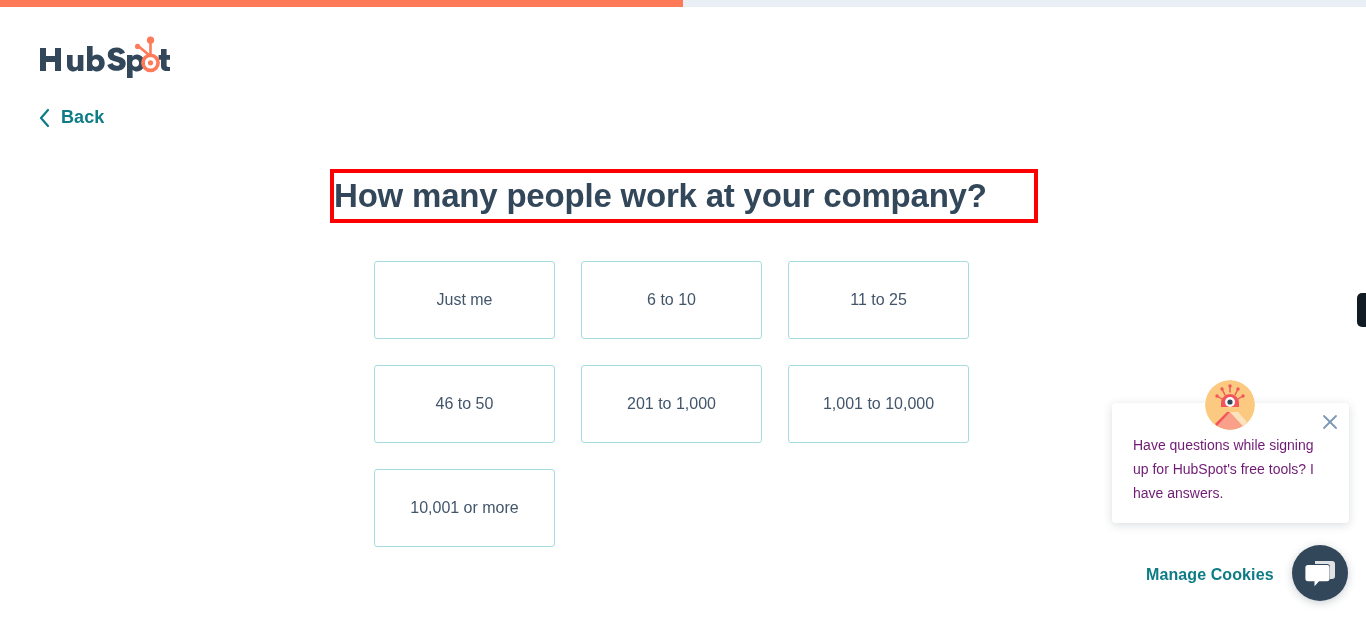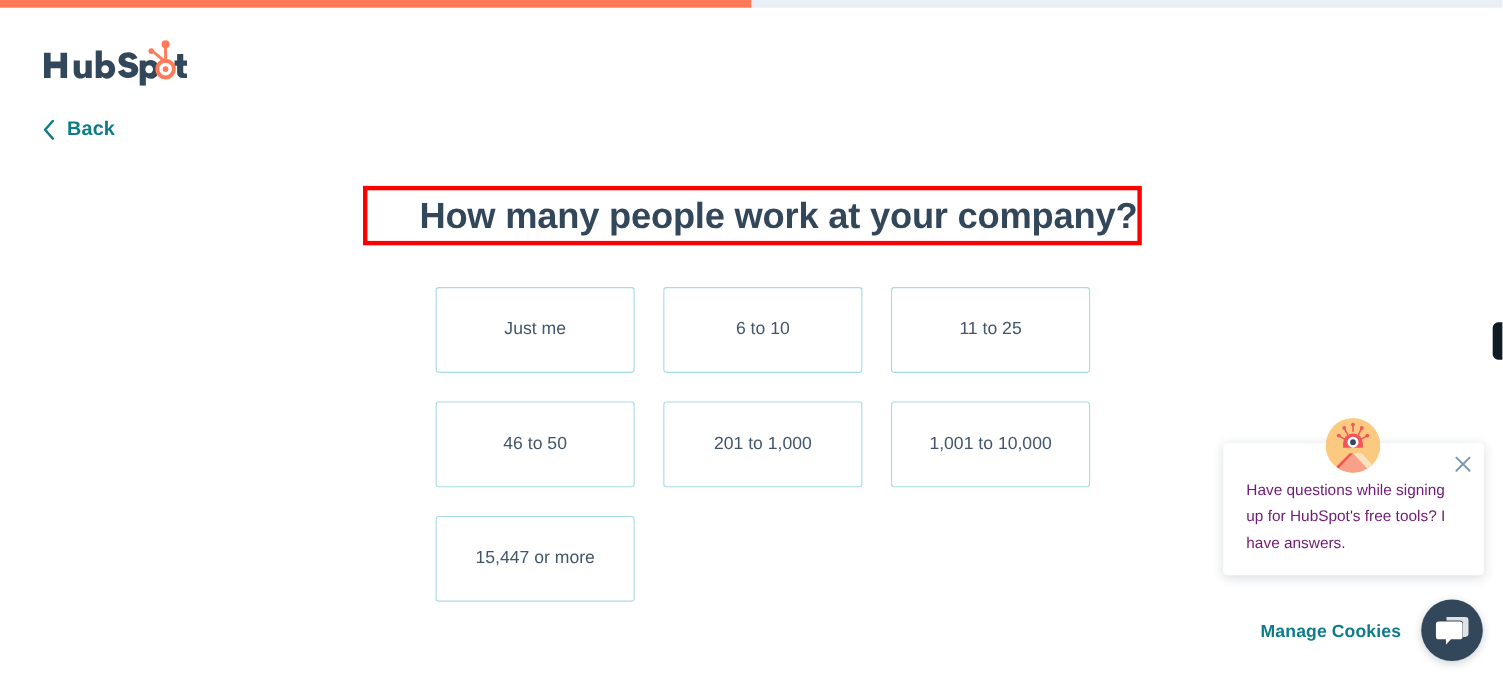--- a/index.html
+++ b/index.html
@@ -66,35 +66,35 @@
   .heading-wrap {
     position: absolute;
     left: 330px;
     top: 169px;
     width: 708px;
     height: 54px;
     border: 4px solid #ff0000;
     box-sizing: border-box;
     display: flex;
     align-items: center;
-    justify-content: flex-end;
+    justify-content: flex-start;
     background: #ffffff;
   }
   .heading {
     font-size: 33px;
     font-weight: bold;
     color: #33475b;
     white-space: nowrap;
     letter-spacing: -0.2px;
   }
 
   
   .options-grid {
     position: absolute;
-    left: 396px;
+    left: 374px;
     top: 261px;
     display: grid;
     grid-template-columns: repeat(3, 181px);
     grid-auto-rows: 78px;
     column-gap: 15px;
     row-gap: 18px;
     gap: 26px;
   }
   .option-btn {
     border: 1px solid #a7dbe2;
@@ -231,21 +231,21 @@
   <h1 class="heading">How many people work at your company?</h1>
 </div>
 
 <div class="options-grid" id="options-grid">
     <button class="option-btn">Just me</button>
     <button class="option-btn">6 to 10</button>
     <button class="option-btn">11 to 25</button>
     <button class="option-btn">46 to 50</button>
     <button class="option-btn">201 to 1,000</button>
     <button class="option-btn">1,001 to 10,000</button>
-    <button class="option-btn">15,447 or more</button>
+    <button class="option-btn">10,001 or more</button>
   </div>
 
 <div class="edge-tab"></div>
 
 <div class="chat-popup">
   <svg class="chat-close" viewBox="0 0 18 18">
     <line x1="3" y1="3" x2="15" y2="15" stroke="#7c98b6" stroke-width="1.8" stroke-linecap="round"></line>
     <line x1="15" y1="3" x2="3" y2="15" stroke="#7c98b6" stroke-width="1.8" stroke-linecap="round"></line>
   </svg>
   <p class="chat-text">Have questions while signing up for HubSpot's free tools? I have answers.</p>

